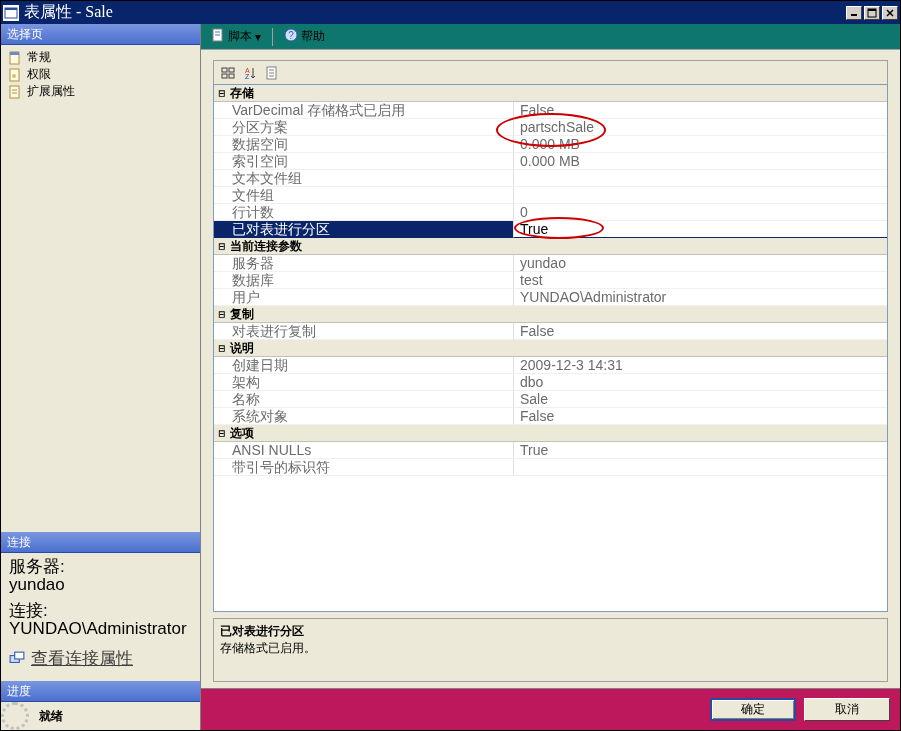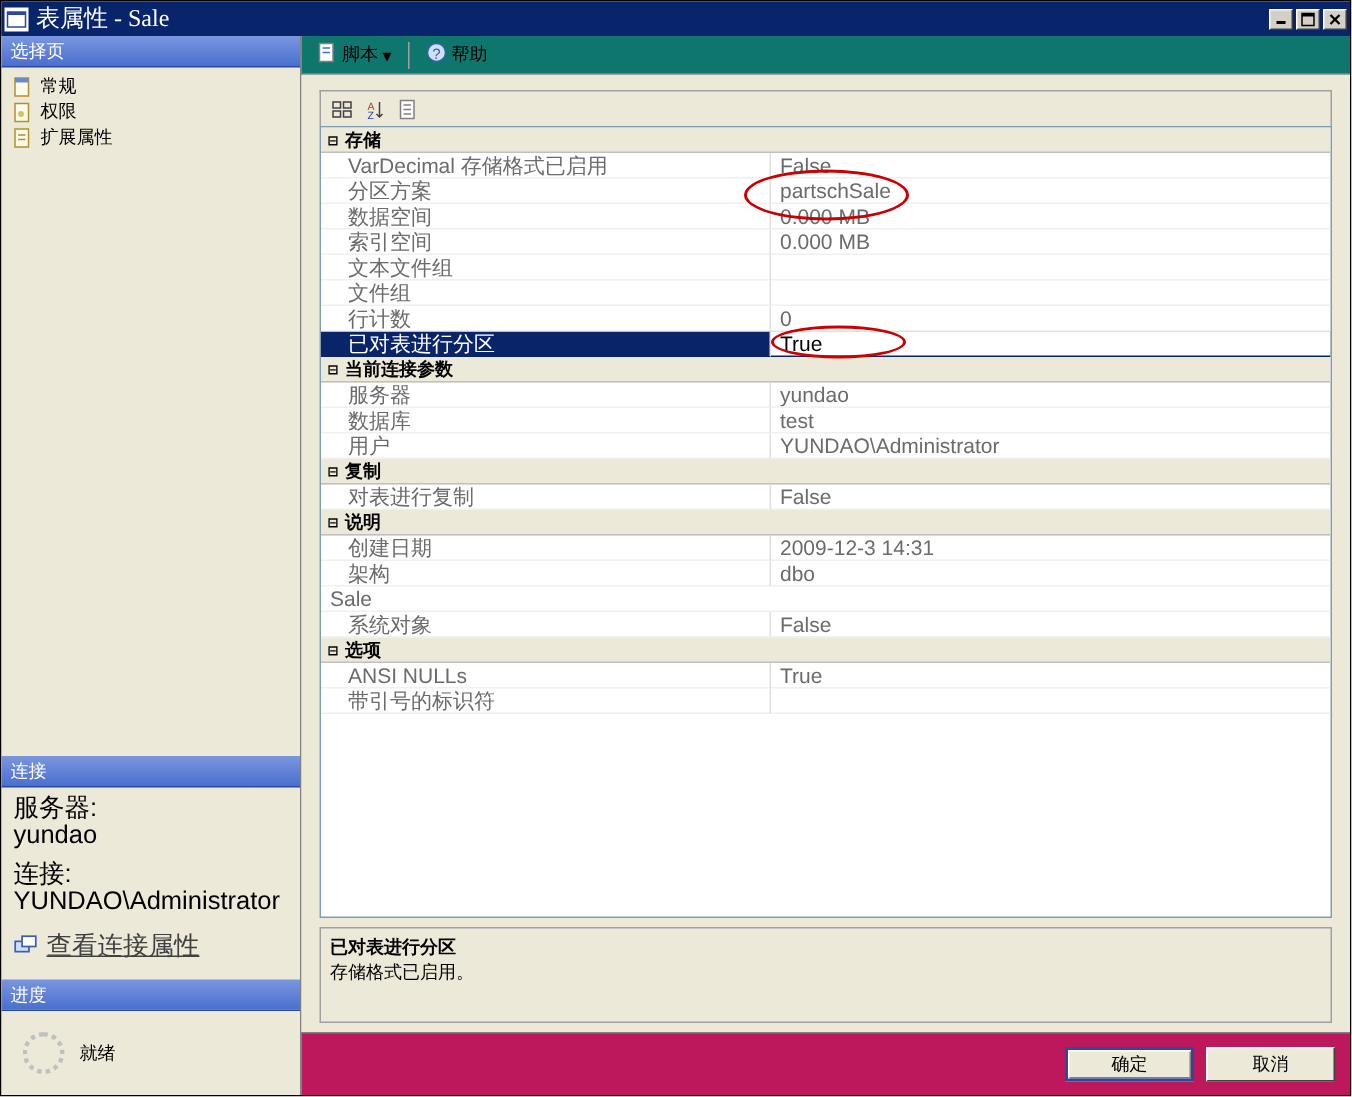--- a/index.html
+++ b/index.html
@@ -27,21 +27,21 @@
 .nav-icon svg { width:14px; height:14px; }
 
 .left-spacer { flex:1; }
 
 .conn-box { padding:6px 8px 14px 8px; font-size:17px; line-height:16px; }
 .conn-box .cl { margin-bottom:2px; }
 .conn-link { color:#404040; text-decoration:underline; cursor:pointer; }
 .conn-link-row { display:flex; align-items:center; gap:6px; margin-top:2px;}
 .conn-link-row .link-icon{width:16px;height:16px;display:flex;align-items:center;justify-content:center;}
 
-.progress-box { padding:14px; display:flex; align-items:center; gap:10px; }
+.progress-box { padding:0; display:flex; align-items:center; gap:10px;font-weight:bold; }
 .spinner { width:28px; height:28px; border-radius:50%; border:3px dotted #c0c0c0; }
 
 
 .toolbar { height:26px; background:#0f766e; border-bottom:1px solid #a0a0a0; display:flex; align-items:center; padding:0 6px; gap:4px; }
 .tb-btn { display:flex; align-items:center; gap:3px; padding:1px 4px; cursor:pointer; }
 .tb-sep { width:1px; height:18px; background:#a0a0a0; margin:0 3px; }
 
 
 .inner { flex:1; padding:10px 12px 6px 12px; display:flex; flex-direction:column; background:#ece9d8; }
 .grid-toolbar { height:24px; display:flex; align-items:center; gap:2px; padding:0 4px; border:1px solid #a0a0a0; border-bottom:none; background:#ece9d8; }
@@ -286,20 +286,21 @@
             </div>
             <div class="pg-row readonly">
               <div class="pg-label">创建日期</div>
               <div class="pg-value">2009-12-3 14:31</div>
             </div>
             <div class="pg-row readonly">
               <div class="pg-label">架构</div>
               <div class="pg-value">dbo</div>
             </div>
             <div class="pg-row readonly">
+              <div class="pg-label">名称</div>
               <div class="pg-value">Sale</div>
             </div>
             <div class="pg-row readonly">
               <div class="pg-label">系统对象</div>
               <div class="pg-value">False</div>
             </div>
             <div class="pg-catrow">
               <span class="pg-toggle">⊟</span>
               <span class="pg-cat-label">选项</span>
             </div>

